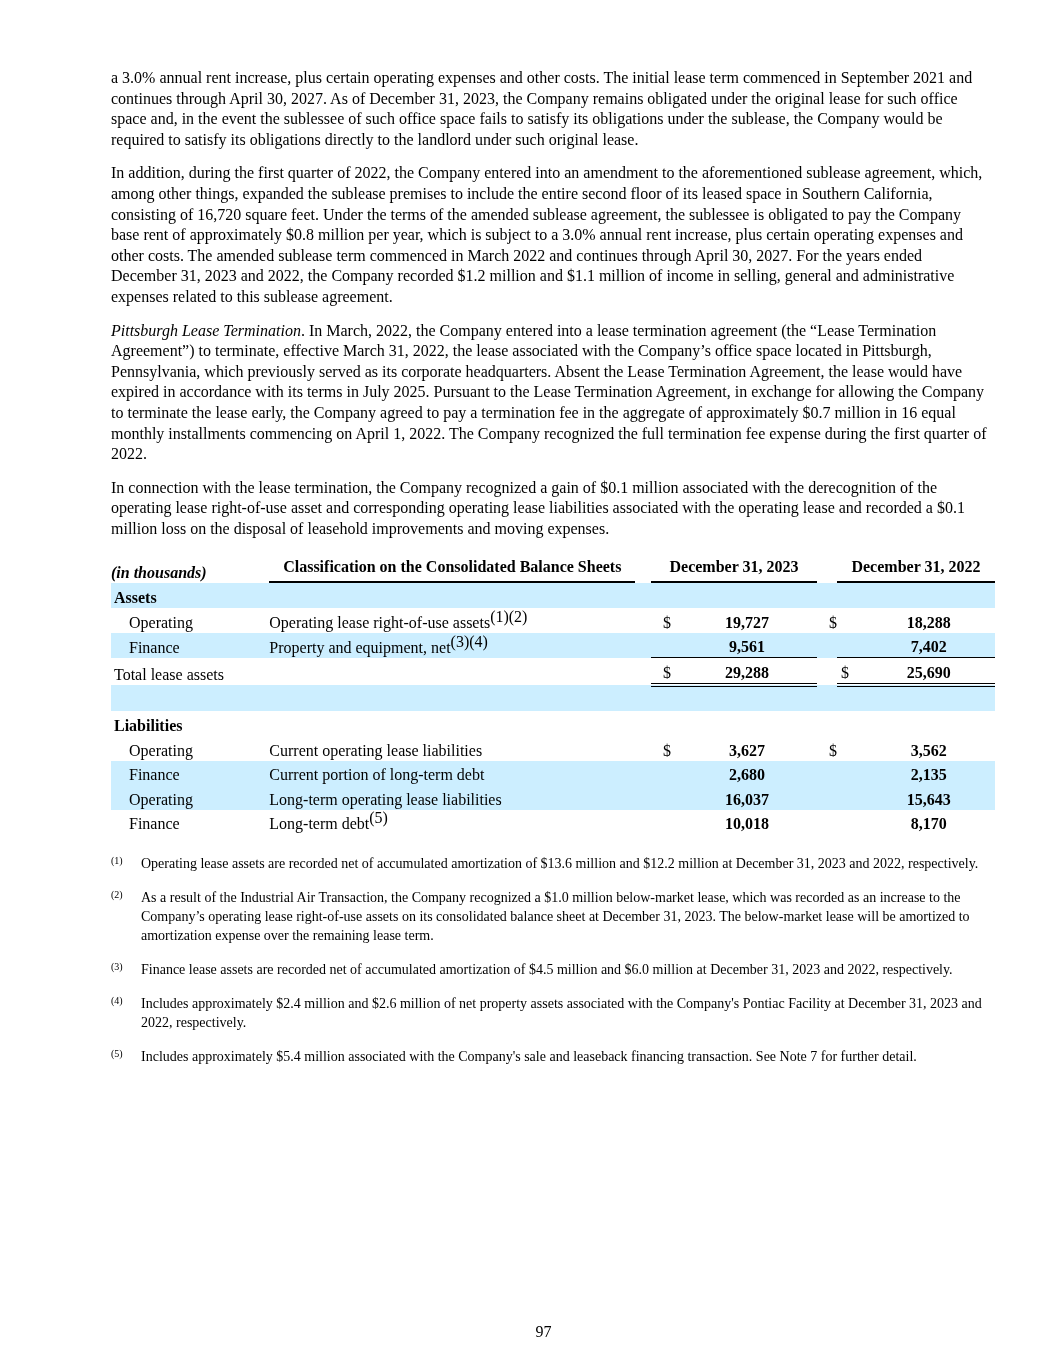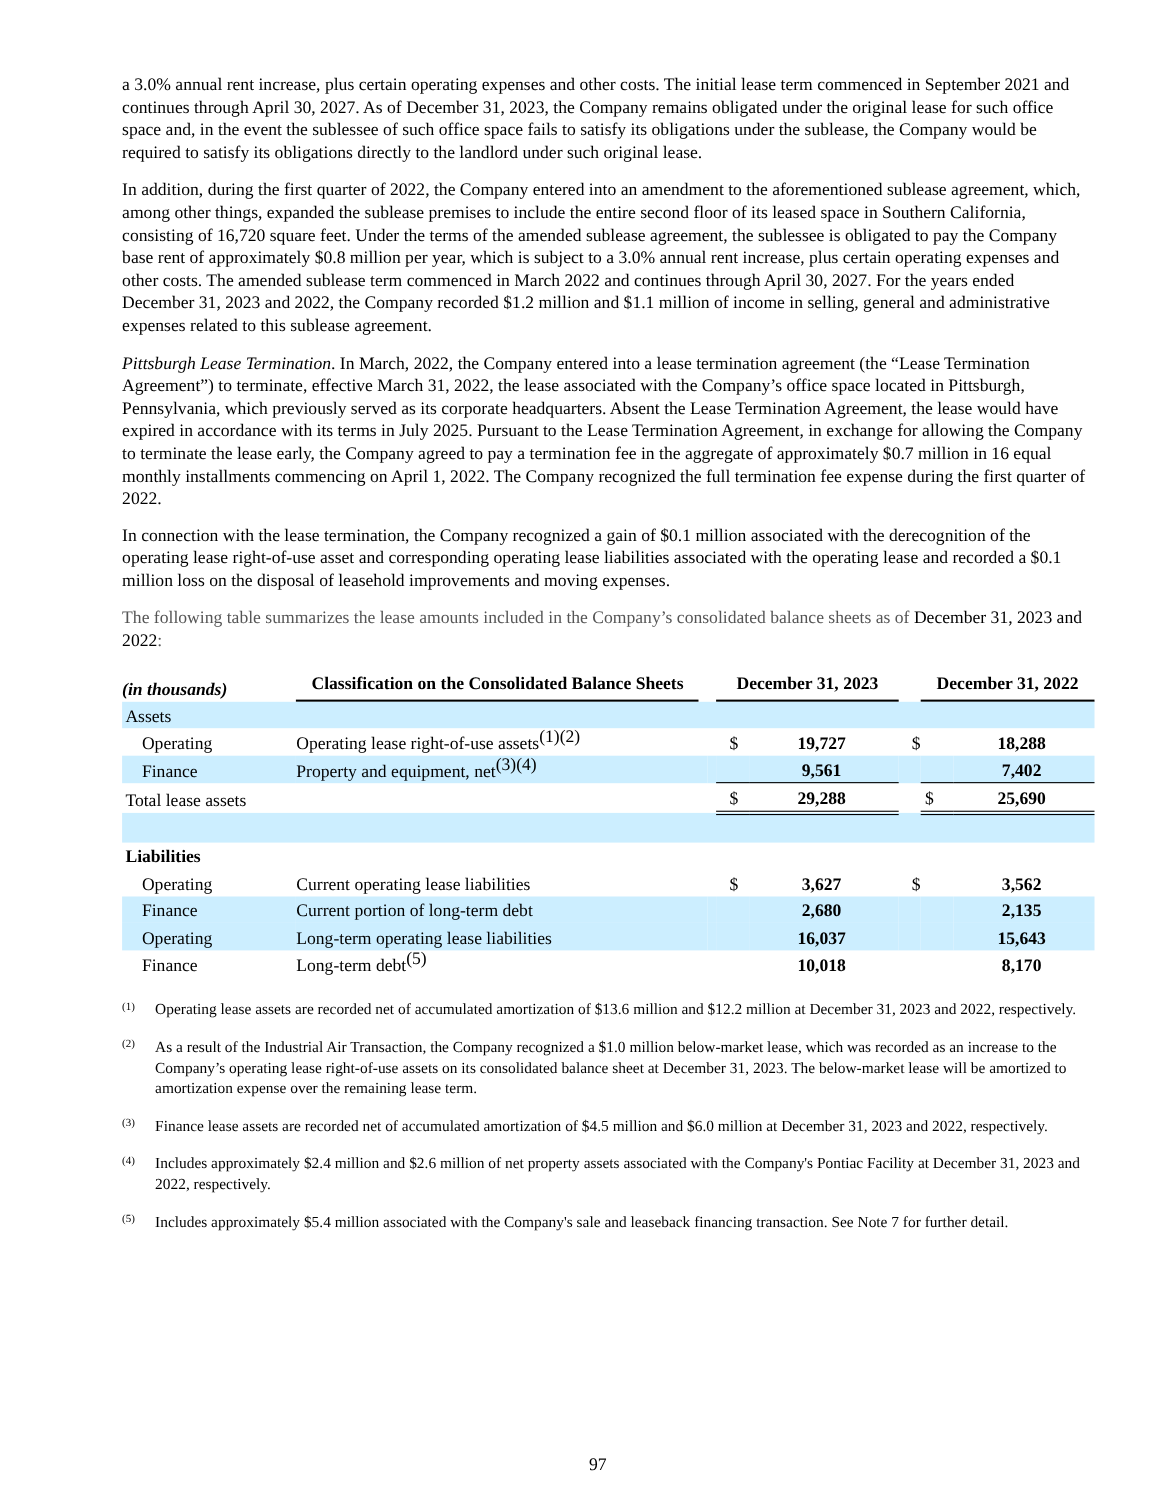--- a/index.html
+++ b/index.html
@@ -35,21 +35,20 @@
   .pnum { position: absolute; top: 1323px; left: 16px; width: 1055px; text-align: center; font-size: 16px; }
 </style>
 </head>
 <body>
 
 <div class="page">
   <p class="para">a 3.0% annual rent increase, plus certain operating expenses and other costs. The initial lease term commenced in September 2021 and continues through April 30, 2027. As of December 31, 2023, the Company remains obligated under the original lease for such office space and, in the event the sublessee of such office space fails to satisfy its obligations under the sublease, the Company would be required to satisfy its obligations directly to the landlord under such original lease.</p>
   <p class="para">In addition, during the first quarter of 2022, the Company entered into an amendment to the aforementioned sublease agreement, which, among other things, expanded the sublease premises to include the entire second floor of its leased space in Southern California, consisting of 16,720 square feet. Under the terms of the amended sublease agreement, the sublessee is obligated to pay the Company base rent of approximately $0.8 million per year, which is subject to a 3.0% annual rent increase, plus certain operating expenses and other costs. The amended sublease term commenced in March 2022 and continues through April 30, 2027. For the years ended December 31, 2023 and 2022, the Company recorded $1.2 million and $1.1 million of income in selling, general and administrative expenses related to this sublease agreement.</p>
   <p class="para"><em>Pittsburgh Lease Termination</em><span>. In March, 2022, the Company entered into a lease termination agreement (the “Lease Termination Agreement”) to terminate, effective March 31, 2022, the lease associated with the Company’s office space located in Pittsburgh, Pennsylvania, which previously served as its corporate headquarters. Absent the Lease Termination Agreement, the lease would have expired in accordance with its terms in July 2025. Pursuant to the Lease Termination Agreement, in exchange for allowing the Company to terminate the lease early, the Company agreed to pay a termination fee in the aggregate of approximately $0.7 million in 16 equal monthly installments commencing on April 1, 2022. The Company recognized the full termination fee expense during the first quarter of 2022.</span></p>
   <p class="para">In connection with the lease termination, the Company recognized a gain of $0.1 million associated with the derecognition of the operating lease right-of-use asset and corresponding operating lease liabilities associated with the operating lease and recorded a $0.1 million loss on the disposal of leasehold improvements and moving expenses.</p>
-  <p class="para gray"><span>The following table summarizes the lease amounts included in the Company’s consolidated balance sheets as of </span><span class="dk">December 31, 2023 and 2022</span><span>:</span></p>
 
   <table class="lease">
     <colgroup>
       <col style="width:160px">
         <col style="width:380px">
         <col style="width:8px">
       <col style="width:30px">
         <col style="width:138px">
         <col style="width:8px">
       <col style="width:30px">
@@ -64,21 +63,21 @@
       <td></td>
       <td colspan="2">
             <span class="hline">December 31, 2023</span>
           </td>
       <td></td>
       <td colspan="2">
             <span class="hline">December 31, 2022</span>
           </td>
     </tr>
     <tr class="band">
-      <td colspan="8" style="font-weight:normal;padding-left:3px">Assets</td>
+      <td colspan="8" style="font-weight:bold;padding-left:3px">Assets</td>
     </tr>
     <tr>
       <td class="indent">Operating</td>
       <td><span>Operating lease right-of-use assets</span><sup>(1)(2)</sup></td>
       <td></td>
       <td class="dol">$</td>
       <td class="num">19,727</td>
       <td class="dol">$</td>
       <td></td>
       <td class="num">18,288</td>

